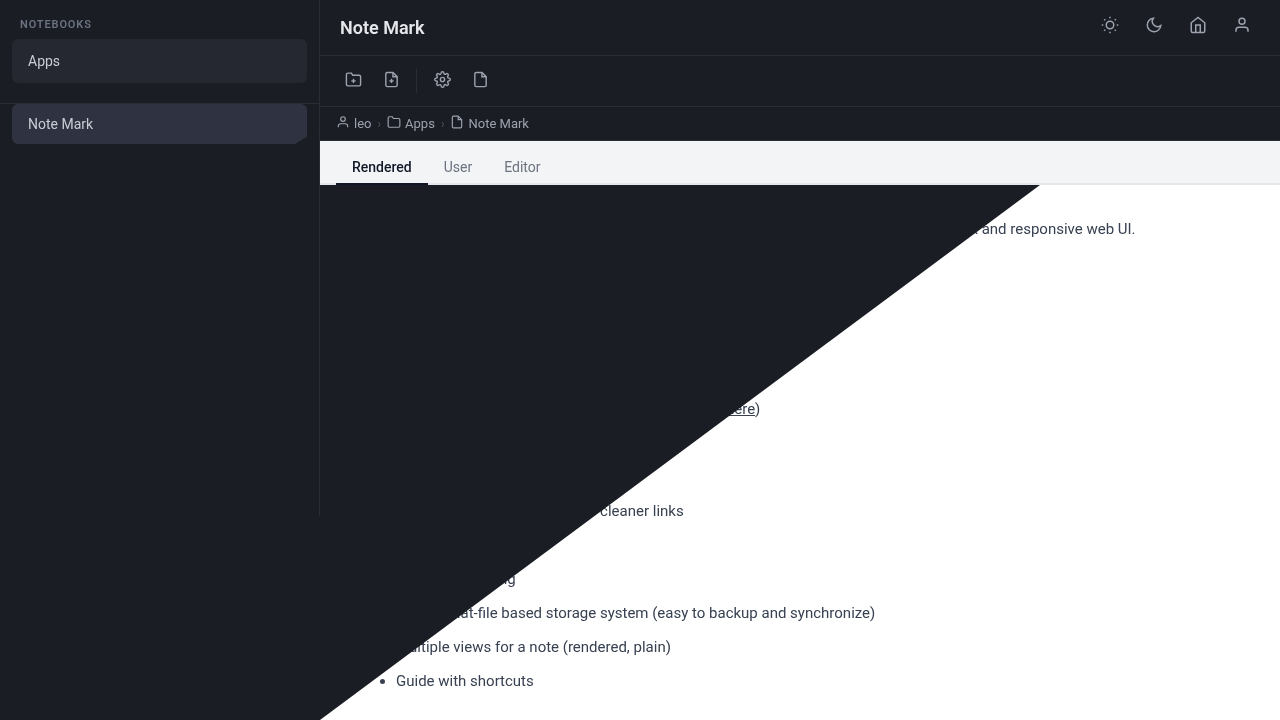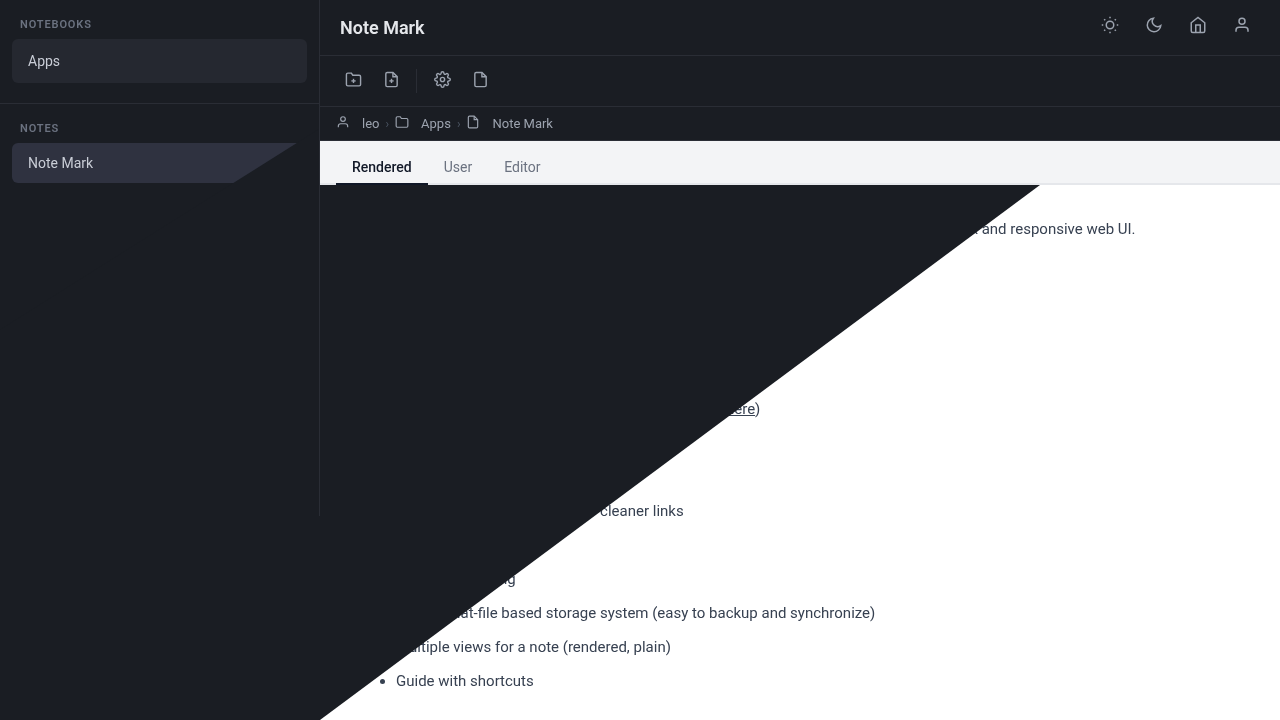--- a/index.html
+++ b/index.html
@@ -175,21 +175,21 @@
       padding: 8px 16px;
       gap: 6px;
       border-bottom: 1px solid #2a2d35;
       color: #9ca3af;
       font-size: 13px;
     }
 
     .breadcrumb-item {
       display: flex;
       align-items: center;
-      gap: 12px;
+      gap: 4px;
       color: #9ca3af;
     }
 
     .breadcrumb-chevron {
       color: #4b5563;
       font-size: 12px;
     }
 
     
     .tab-bar {
@@ -304,21 +304,20 @@
     <div class="sidebar-notebooks">
       <div class="sidebar-notebook-item">
         <span>Apps</span>
       </div>
     </div>
   </div>
 
   <hr class="sidebar-divider">
 
   <div>
-    <div class="sidebar-section-label">NOTES</div>
     <div class="sidebar-notes">
       <div class="sidebar-note-item">
         <span>Note Mark</span>
       </div>
     </div>
   </div>
 
   <div class="sidebar-footer">
     <div>
       <span>Powered By </span><strong>Note Mark</strong> <span class="alpha">(ALPHA)</span>

